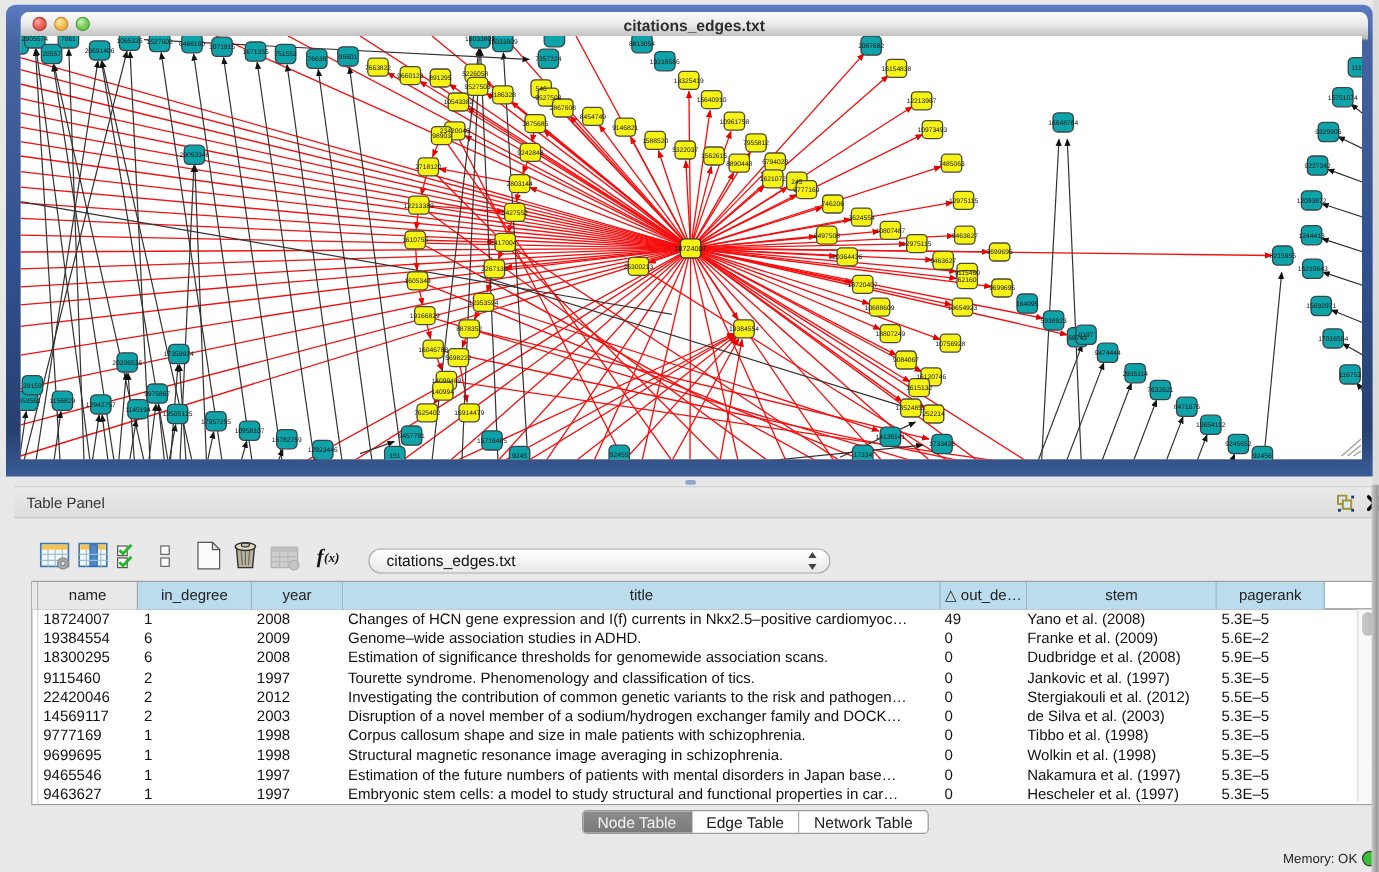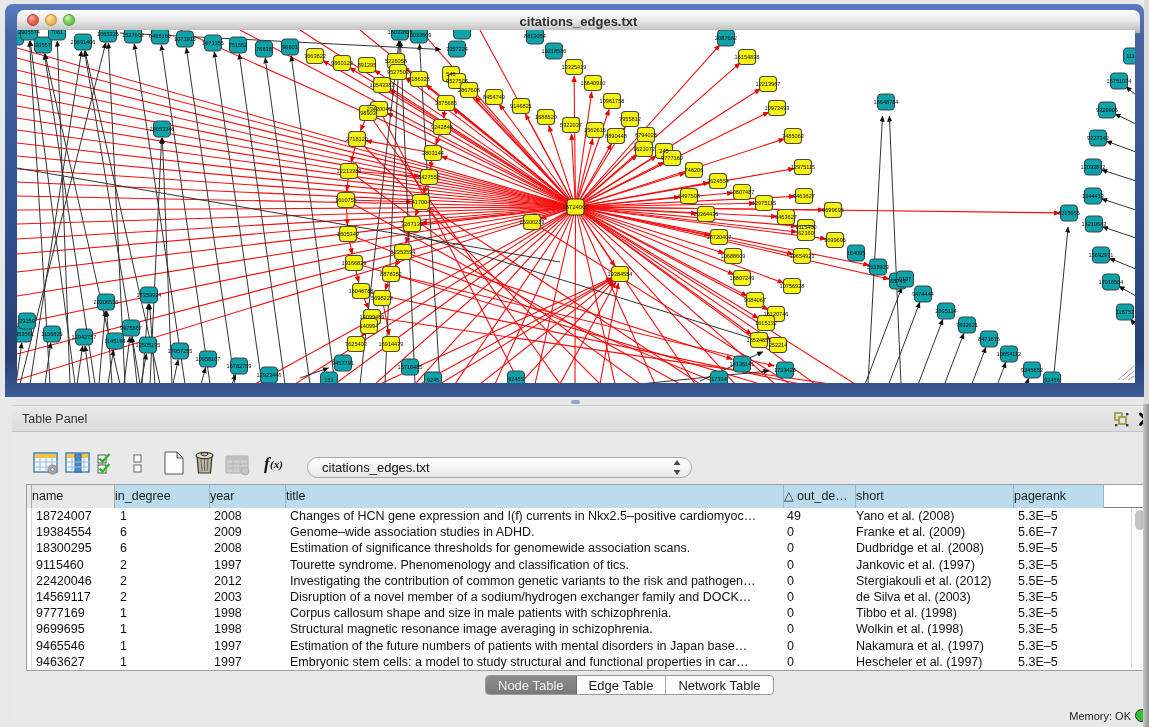--- a/index.html
+++ b/index.html
@@ -31,21 +31,21 @@
 .dropdown { position:absolute; left:295px; top:52px; width:385px; height:21px;
   background:linear-gradient(180deg,#ffffff,#f2f2f2 60%, #e8e8e8);
   border:1px solid #a9a9a9; border-radius:11px; font-size:13px; color:#111;
   line-height:19px; padding-left:14px; }
 .dropdown .arr { position:absolute; right:10px; top:2px; }
 
 #ttable { position:absolute; left:14px; top:79px; width:1122px; height:187px;
   background:#ffffff; border:1px solid #9e9e9e; font-size:12.5px; color:#111; }
 #thead { position:absolute; left:0; top:0; width:1120px; height:23px; display:flex;
   background:#ffffff; border-bottom:1px solid #7d7d7d; }
-#thead .h { border-right:1px solid #9bb4c0; text-align:left; line-height:22px;
+#thead .h { border-right:1px solid #9bb4c0; text-align:center; line-height:22px;
   font-size:12.5px; color:#222; height:23px; background:#badcec; }
 #thead .h.gray { background:#e8e8e8; border-right:1px solid #a8a8a8; }
 #tbody { position:absolute; left:0; top:23px; width:1120px; height:162px; overflow:hidden; }
 .trow { display:flex; height:16.2px; line-height:16.2px; white-space:nowrap; }
 .trow div { overflow:hidden; }
 .sl { width:5px; border-right:1px solid #d8d8d8; }
 .c0 { width:83px; padding-left:4px; }
 .c1 { width:95px; padding-left:5px; }
 .c2 { width:76px; padding-left:4px; }
 .c3 { width:498px; padding-left:4px; }
@@ -685,21 +685,21 @@
           </svg></span></div>
 
   <div id="ttable">
     <div id="thead">
       <div class="h gray" style="width:5px"></div>
       <div class="h gray" style="width:83px">name</div>
       <div class="h" style="width:95px">in_degree</div>
       <div class="h" style="width:76px">year</div>
       <div class="h" style="width:498px">title</div>
       <div class="h" style="width:72px">△ out_de…</div>
-      <div class="h" style="width:158px">short</div>
+      <div class="h" style="width:158px">stem</div>
       <div class="h" style="width:90px">pagerank</div>
     </div>
     <div id="tbody">
 <div class="trow">
             <div class="sl"></div>
             <div class="c0">18724007</div>
             <div class="c1">1</div>
             <div class="c2">2008</div>
             <div class="c3">Changes of HCN gene expression and I(f) currents in Nkx2.5–positive cardiomyoc…</div>
             <div class="c4">49</div>
@@ -707,21 +707,21 @@
             <div class="c6">5.3E–5</div>
           </div>
 <div class="trow">
             <div class="sl"></div>
             <div class="c0">19384554</div>
             <div class="c1">6</div>
             <div class="c2">2009</div>
             <div class="c3">Genome–wide association studies in ADHD.</div>
             <div class="c4">0</div>
             <div class="c5">Franke et al. (2009)</div>
-            <div class="c6">5.6E–7</div>
+            <div class="c6">5.6E–2</div>
           </div>
 <div class="trow">
             <div class="sl"></div>
             <div class="c0">18300295</div>
             <div class="c1">6</div>
             <div class="c2">2008</div>
             <div class="c3">Estimation of significance thresholds for genomewide association scans.</div>
             <div class="c4">0</div>
             <div class="c5">Dudbridge et al. (2008)</div>
             <div class="c6">5.9E–5</div>

